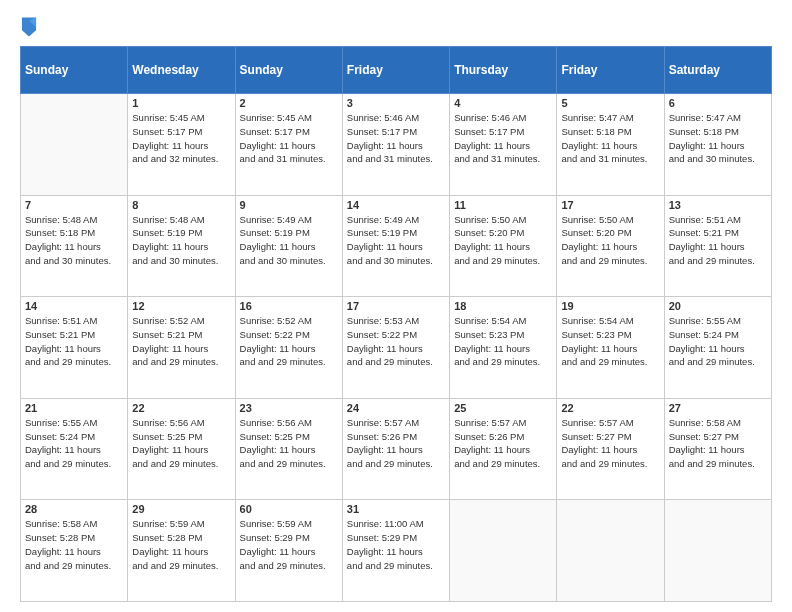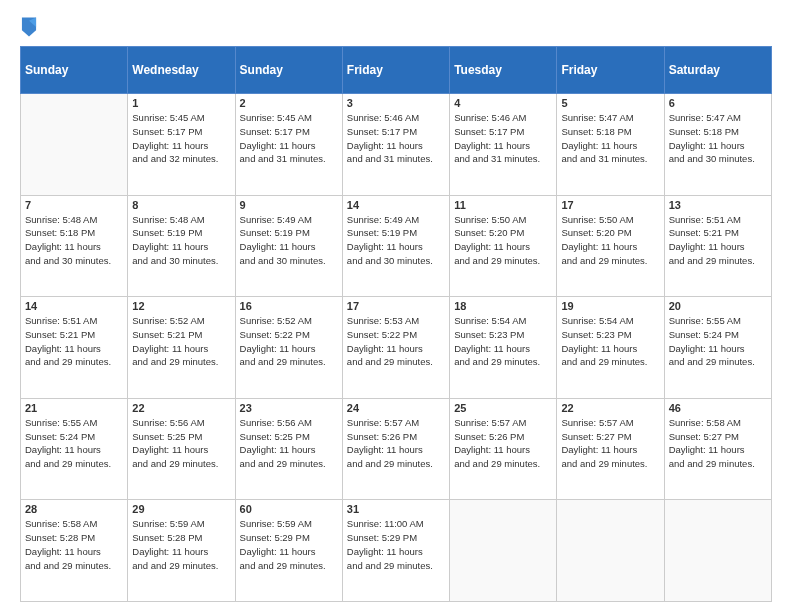--- a/index.html
+++ b/index.html
@@ -119,21 +119,21 @@
     </div>
   </div>
 
   <table class="calendar">
     <thead>
       <tr>
       <th>Sunday</th>
           <th>Wednesday</th>
           <th>Sunday</th>
           <th>Friday</th>
-          <th>Tuesday</th>
+          <th>Thursday</th>
           <th>Friday</th>
           <th>Saturday</th>
         </tr>
     </thead>
     <tbody id="calendar-body">
     <tr>
           <td class="empty"></td>
           <td>
             <span class="day-num">1</span>
             <span class="cell-line">Sunrise: 5:45 AM</span>
@@ -316,21 +316,21 @@
             <span class="cell-line">and and 29 minutes.</span>
           </td>
           <td>
             <span class="day-num">22</span>
             <span class="cell-line">Sunrise: 5:57 AM</span>
             <span class="cell-line">Sunset: 5:27 PM</span>
             <span class="cell-line">Daylight: 11 hours</span>
             <span class="cell-line">and and 29 minutes.</span>
           </td>
           <td>
-            <span class="day-num">46</span>
+            <span class="day-num">27</span>
             <span class="cell-line">Sunrise: 5:58 AM</span>
             <span class="cell-line">Sunset: 5:27 PM</span>
             <span class="cell-line">Daylight: 11 hours</span>
             <span class="cell-line">and and 29 minutes.</span>
           </td>
         </tr>
         <tr>
           <td>
             <span class="day-num">28</span>
             <span class="cell-line">Sunrise: 5:58 AM</span>

